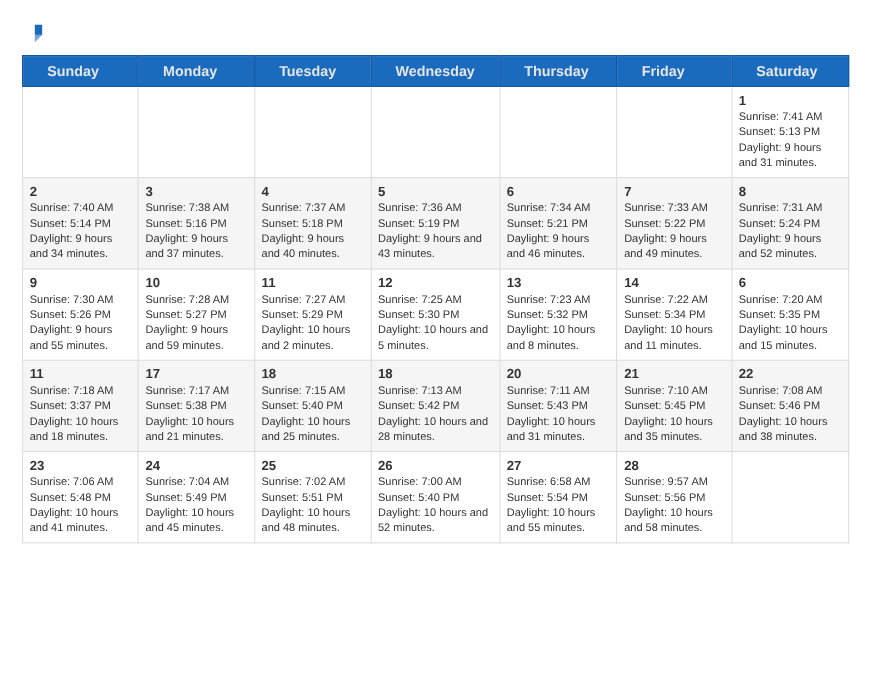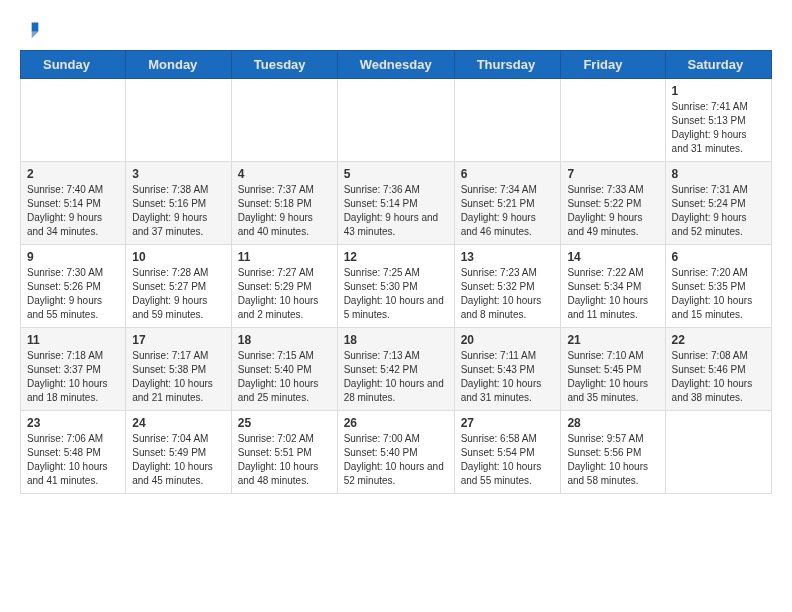--- a/index.html
+++ b/index.html
@@ -149,21 +149,21 @@
         </td>
         <td>
           <span class="day-num">4</span>
           <div class="day-info">Sunrise: 7:37 AM
 Sunset: 5:18 PM
 Daylight: 9 hours and 40 minutes.</div>
         </td>
         <td>
           <span class="day-num">5</span>
           <div class="day-info">Sunrise: 7:36 AM
-Sunset: 5:14 PM
+Sunset: 5:19 PM
 Daylight: 9 hours and 43 minutes.</div>
         </td>
         <td>
           <span class="day-num">6</span>
           <div class="day-info">Sunrise: 7:34 AM
 Sunset: 5:21 PM
 Daylight: 9 hours and 46 minutes.</div>
         </td>
         <td>
           <span class="day-num">7</span>

